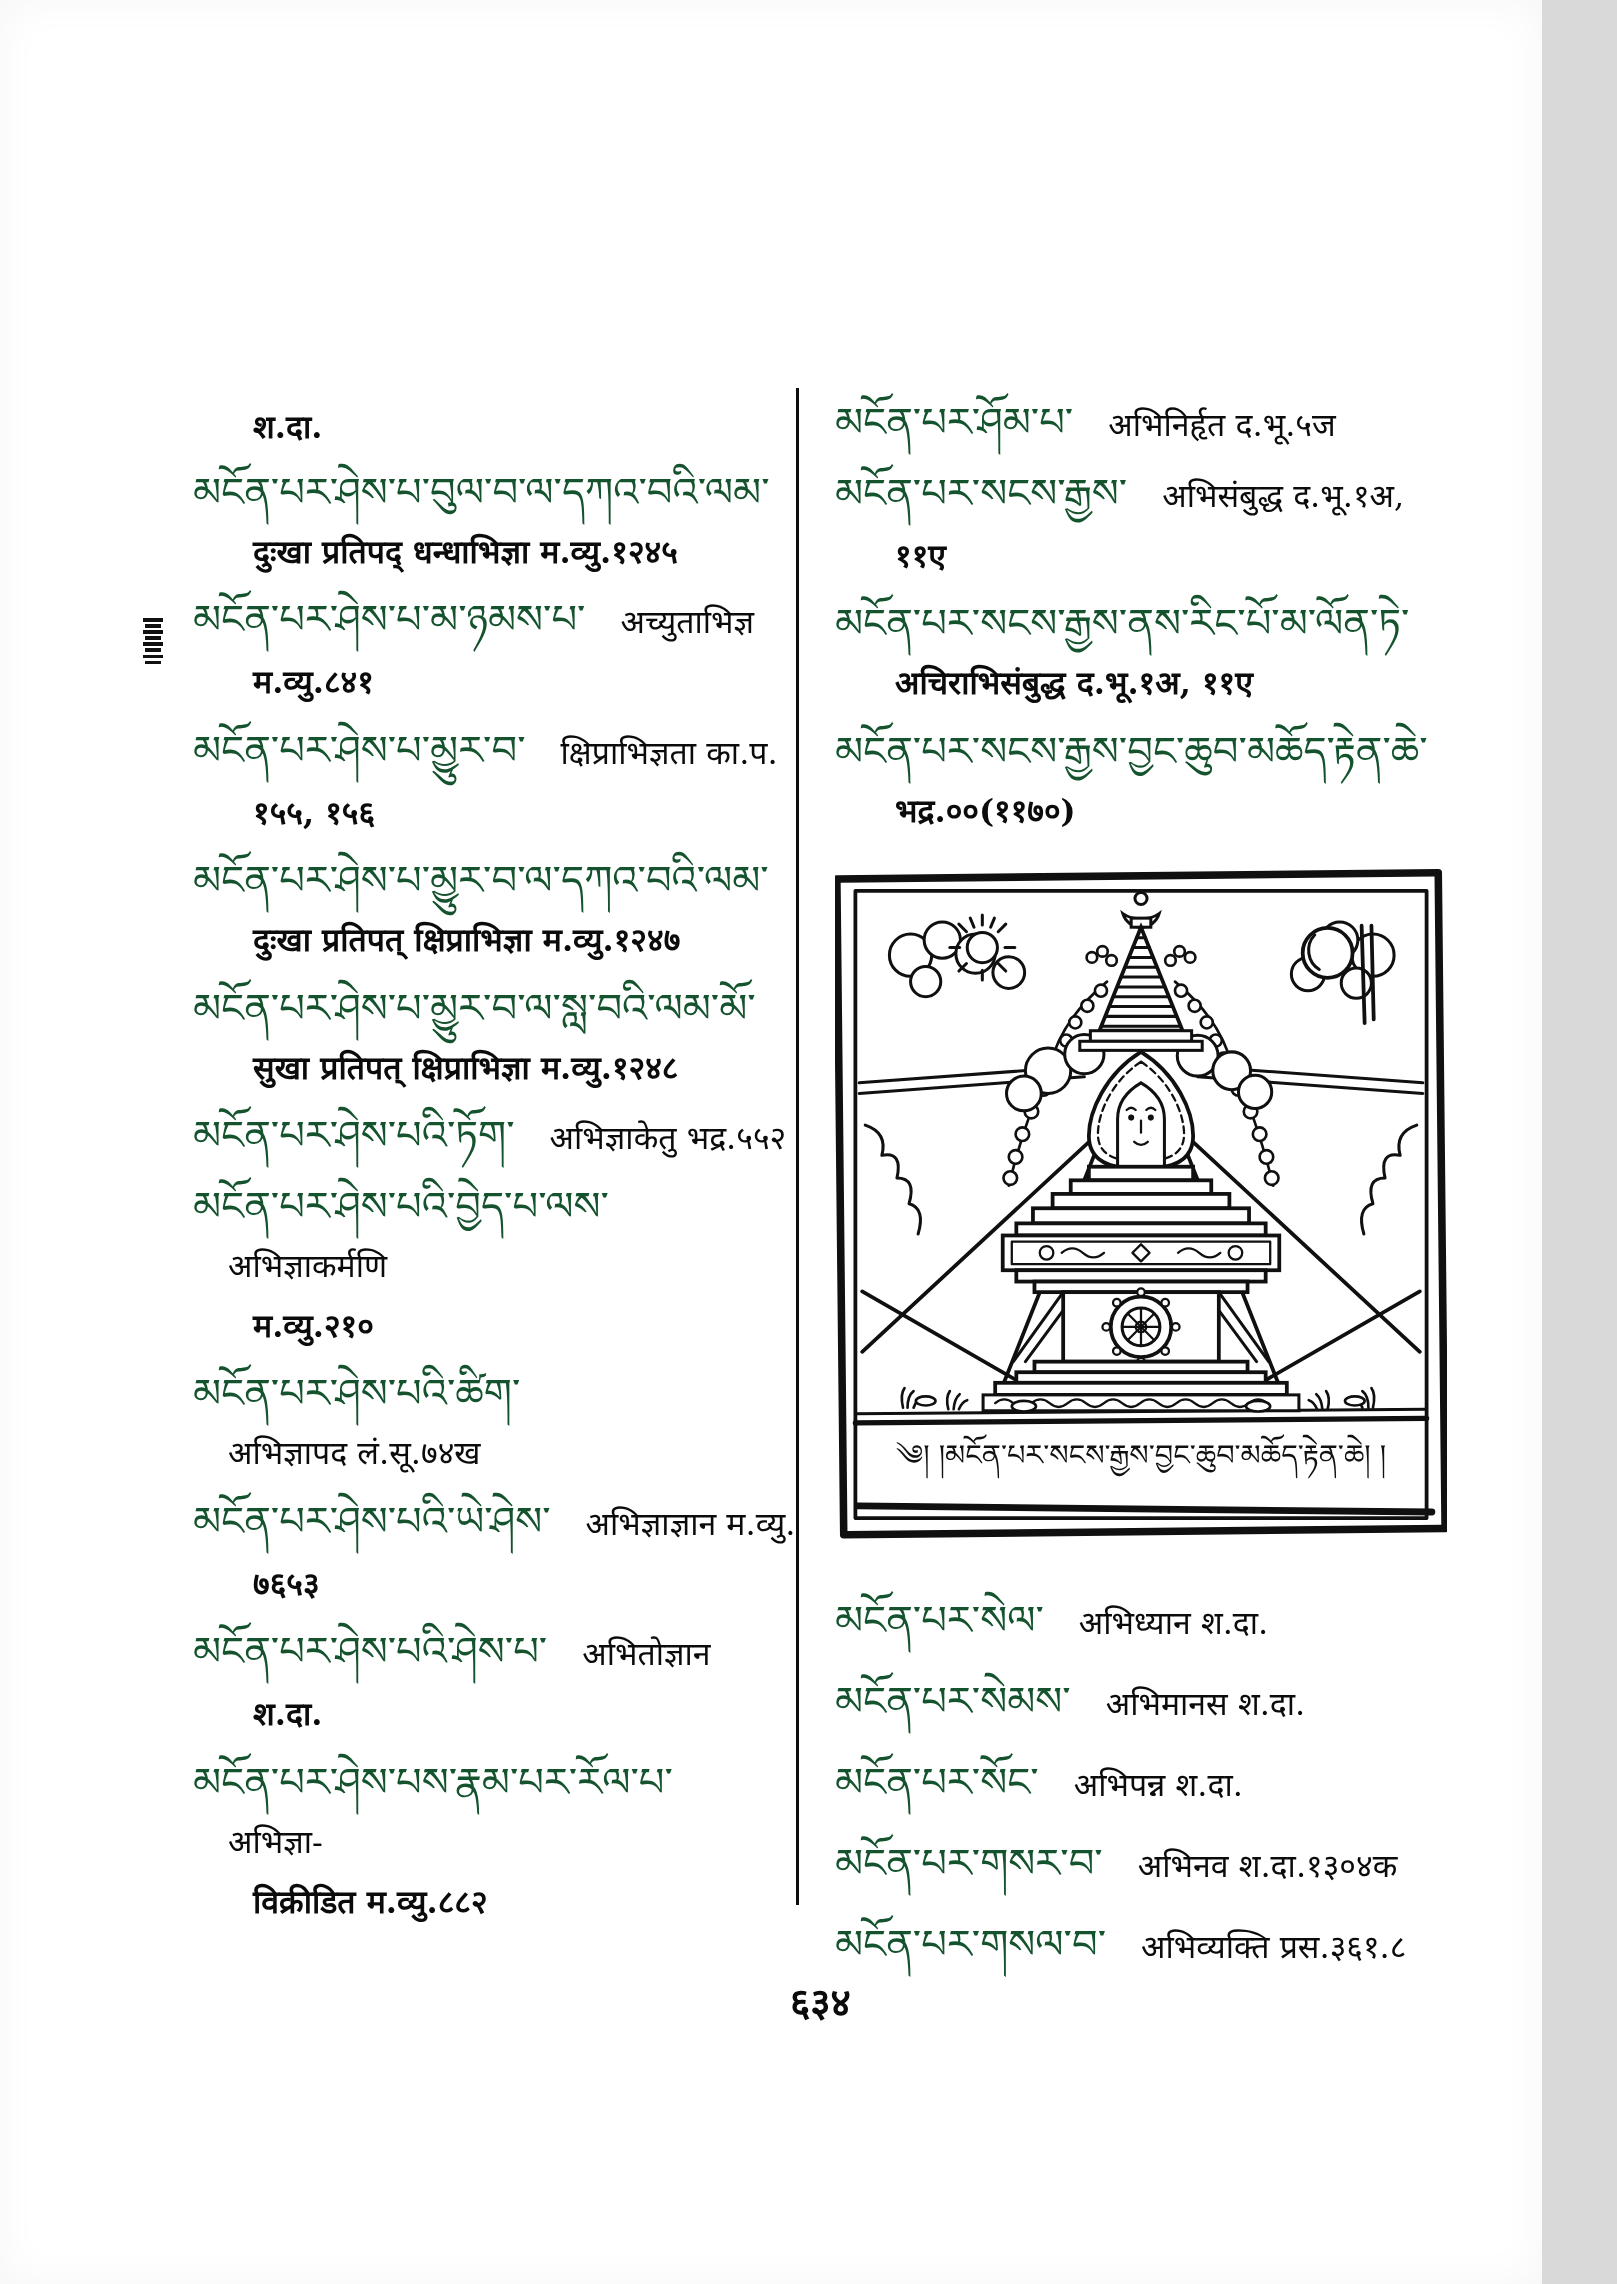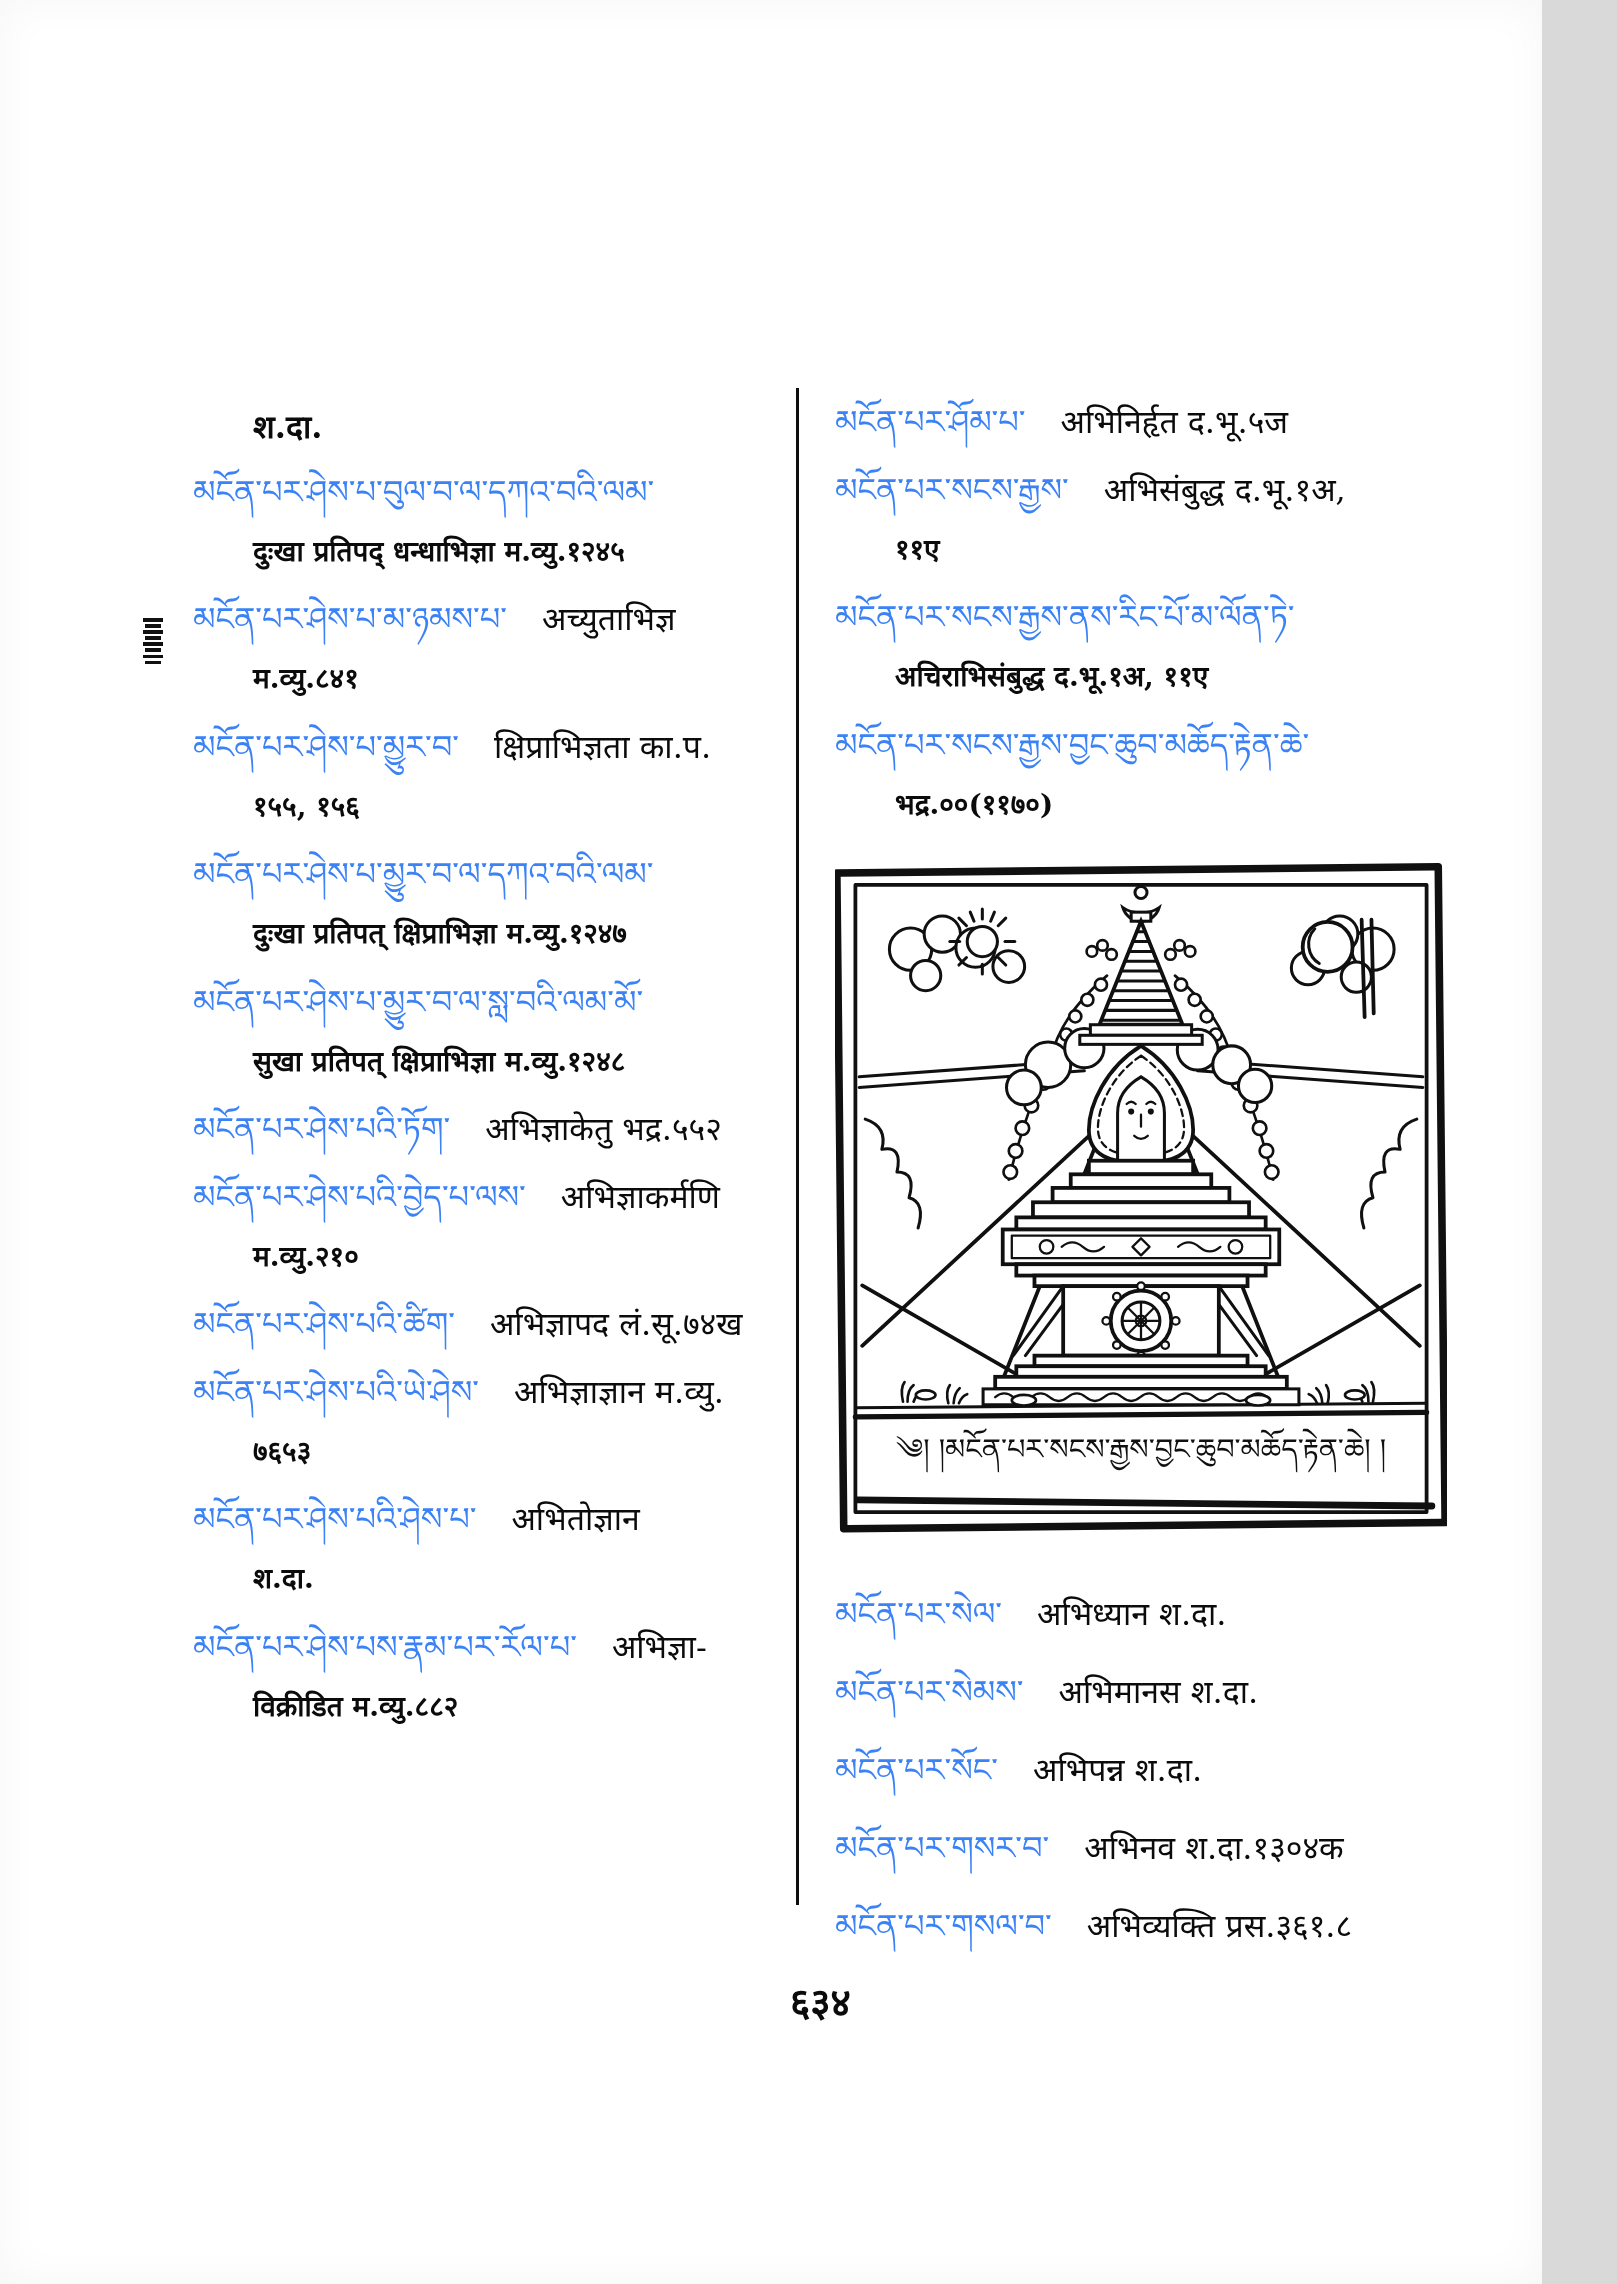--- a/index.html
+++ b/index.html
@@ -21,32 +21,32 @@
   .binding-marks .dash:nth-child(2n){width:16.6px;margin-left:1.5px;}
 
   .divider{position:absolute;left:796px;top:388px;width:3px;height:1517px;background:#0d0d0d;}
 
   .col{position:absolute;}
   .col-left{left:193px;top:398px;width:603px;}
   .col-right{left:835px;top:392px;width:701px;}
 
   .entry{margin-bottom:7.5px;}
   .tib{
-    font-family:Liberation Serif, serif;
-    font-size:32px;line-height:60px;
-    letter-spacing:0px;color:#3b82f6;
+    font-family:Liberation Sans, sans-serif;
+    font-size:40px;line-height:60px;
+    letter-spacing:0px;color:#14532d;
   }
   .skt{
     font-family:"DejaVu Serif","Liberation Serif",serif;
     font-size:32px;line-height:60px;font-weight:normal;
     margin-left:35px;white-space:nowrap;
   }
   .cont{
     font-family:"DejaVu Serif","Liberation Serif",serif;
-    font-size:28px;line-height:60px;font-weight:bold;
+    font-size:32px;line-height:60px;font-weight:bold;
     margin-left:60px;
   }
   .cont:empty,.skt:empty{display:none;}
 
   .lead-ref{
     font-family:"DejaVu Serif","Liberation Serif",serif;
     font-size:32px;line-height:59px;font-weight:bold;
     margin-left:60px;margin-bottom:4.5px;
   }
 

